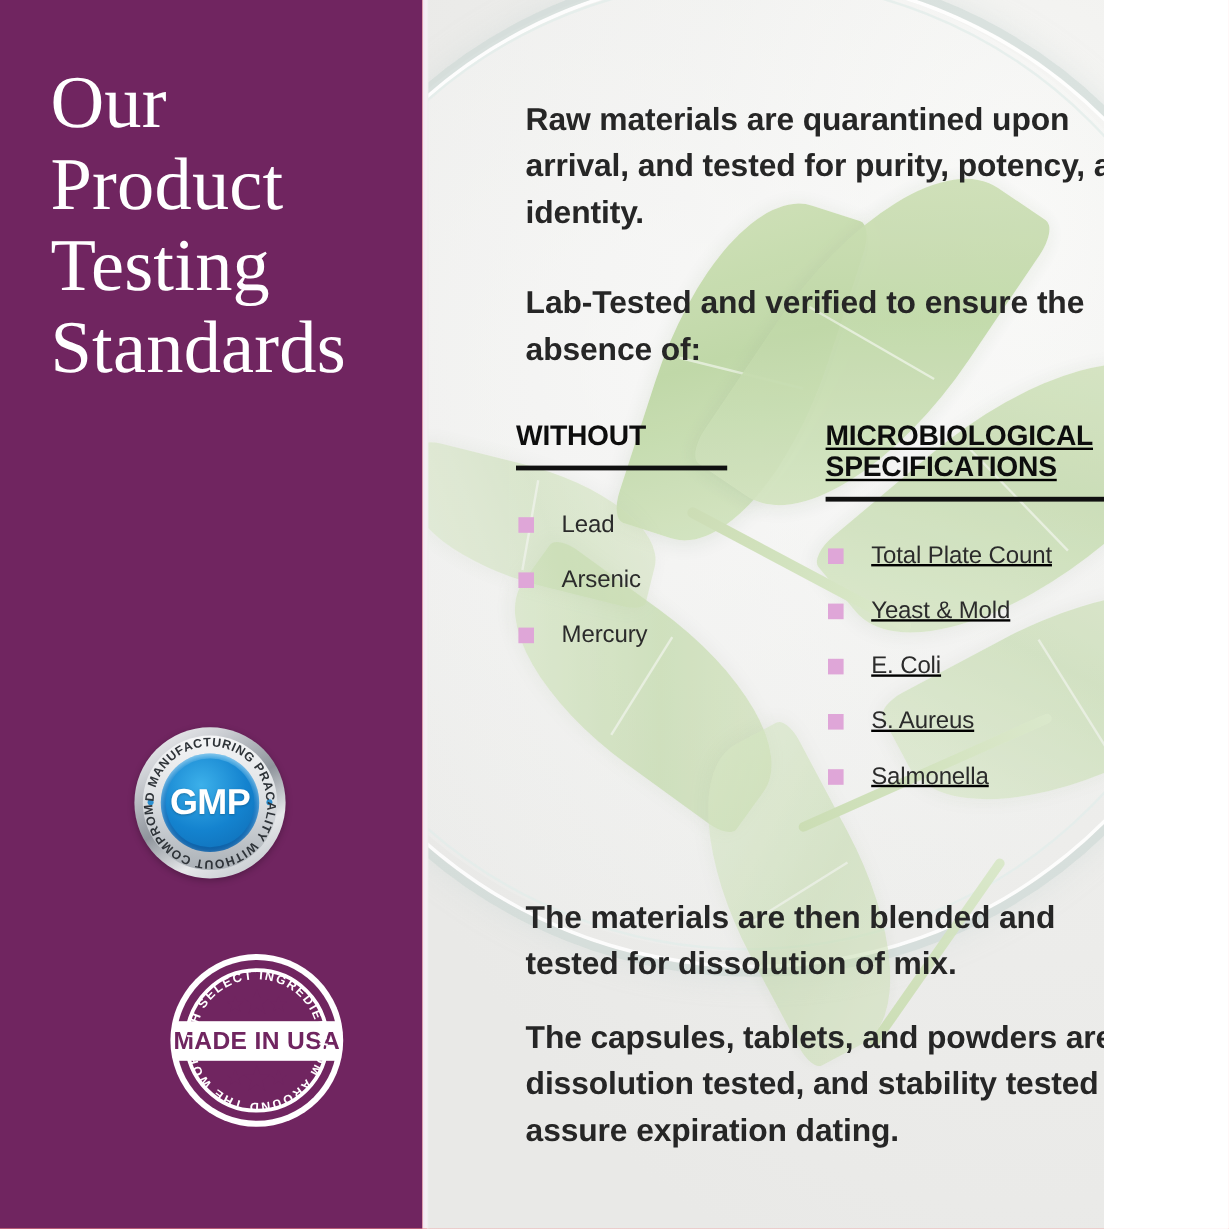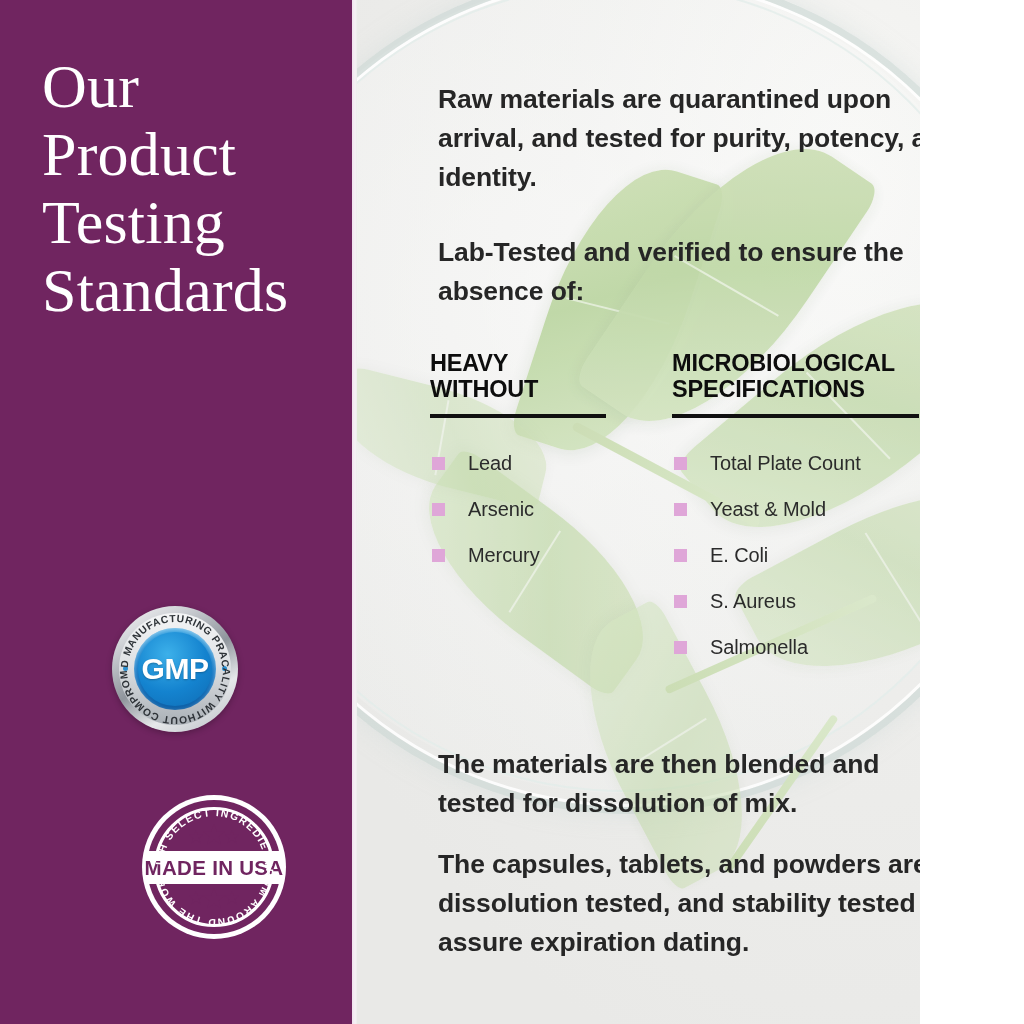--- a/index.html
+++ b/index.html
@@ -205,21 +205,21 @@
   #para-4 { top: 818px; width: 520px; }
 
   .columns {
     position: absolute;
     top: 350px;
     left: 0;
     width: 545px;
   }
   .col { position: absolute; top: 0; }
   .col-1 { left: 0; width: 250px; }
-  .col-2 { left: 242px; width: 295px; }
+  .col-2 { left: 258px; width: 295px; text-decoration: underline; }
 
   .col-head {
     color: #0d0d0d;
     font-size: 23.5px;
     line-height: 26px;
     font-weight: 700;
     letter-spacing: -0.2px;
   }
   .col-rule {
     height: 3.5px;
@@ -352,21 +352,20 @@
   <div class="content">
 
     <p class="para" id="para-1">Raw materials are quarantined upon arrival, and tested for purity, potency, and identity.</p>
 
     <p class="para" id="para-2">Lab-Tested and verified to ensure the absence of:</p>
 
     <div class="columns">
 
       <div class="col col-1">
         <div class="col-head">
-          <div>HEAVY</div>
           <div>WITHOUT</div>
         </div>
         <div class="col-rule"></div>
         <ul class="col-list">
           <li>
             <span class="bullet"></span>
             <span>Lead</span>
           </li>
           <li>
             <span class="bullet"></span>

